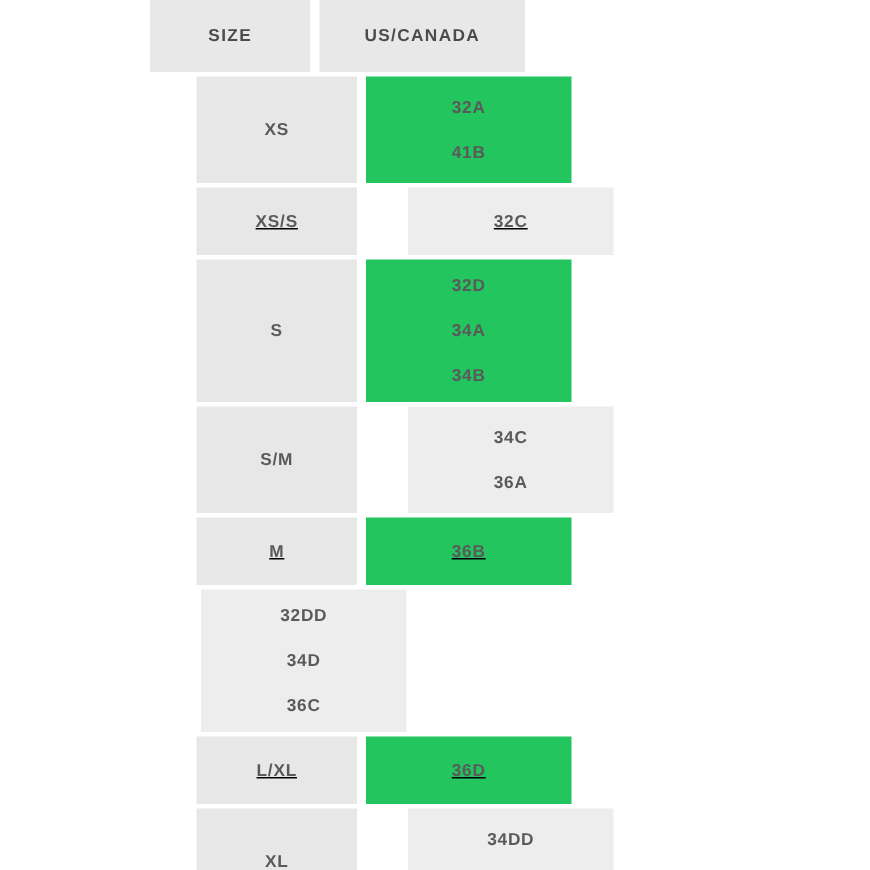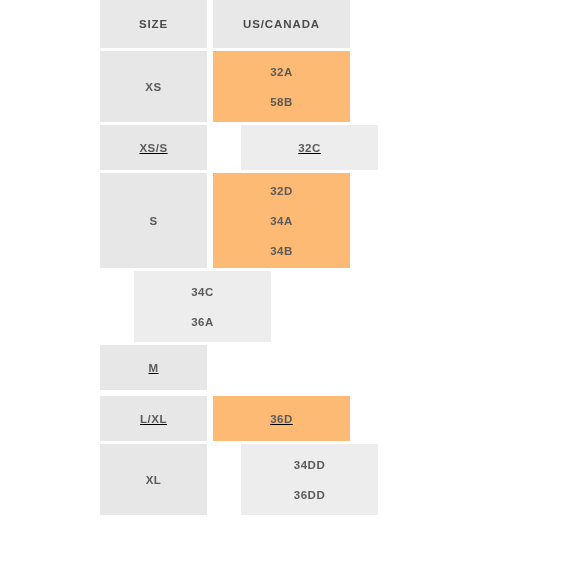--- a/index.html
+++ b/index.html
@@ -73,30 +73,31 @@
   .header-row .hcell-text {
     font-size: 11.5px;
     font-weight: bold;
     color: #4b4b4b;
     letter-spacing: 0.9px;
   }
 
   
   .body-row .cell-size {
     background: #e7e7e7;
+    margin-left: 31px;
   }
   .body-row .cell-size .size-text {
     font-size: 11.5px;
     font-weight: bold;
     color: #5a5a5a;
     letter-spacing: 0.5px;
   }
 
   .body-row.shade-light .cell-us {
-    background: #fdba74;
+    background: #22c55e;
   }
   .body-row.shade-dark .cell-us {
     background: #ededed;
     margin-left: 28px;
   }
 
   .us-value {
     font-size: 11.5px;
     font-weight: bold;
     color: #5a5a5a;
@@ -126,21 +127,21 @@
     </div>
 
     <div id="body-rows">
         <div class="trow body-row shade-light rh-2">
           <div class="cell-size">
             <span class="size-text">XS</span>
           </div>
           <div class="cell-gap"></div>
           <div class="cell-us">
             <span class="us-value">32A</span>
-            <span class="us-value">58B</span>
+            <span class="us-value">41B</span>
           </div>
         </div>
         <div class="trow body-row shade-dark rh-1">
           <div class="cell-size">
             <span class="size-text">XS/S</span>
           </div>
           <div class="cell-gap"></div>
           <div class="cell-us">
             <span class="us-value">32C</span>
           </div>
@@ -150,34 +151,45 @@
             <span class="size-text">S</span>
           </div>
           <div class="cell-gap"></div>
           <div class="cell-us">
             <span class="us-value">32D</span>
             <span class="us-value">34A</span>
             <span class="us-value">34B</span>
           </div>
         </div>
         <div class="trow body-row shade-dark rh-2">
+          <div class="cell-size">
+            <span class="size-text">S/M</span>
+          </div>
           <div class="cell-gap"></div>
           <div class="cell-us">
             <span class="us-value">34C</span>
             <span class="us-value">36A</span>
           </div>
         </div>
         <div class="trow body-row shade-light rh-1">
           <div class="cell-size">
             <span class="size-text">M</span>
           </div>
           <div class="cell-gap"></div>
+          <div class="cell-us">
+            <span class="us-value">36B</span>
+          </div>
         </div>
         <div class="trow body-row shade-dark rh-3">
           <div class="cell-gap"></div>
+          <div class="cell-us">
+            <span class="us-value">32DD</span>
+            <span class="us-value">34D</span>
+            <span class="us-value">36C</span>
+          </div>
         </div>
         <div class="trow body-row shade-light rh-1">
           <div class="cell-size">
             <span class="size-text">L/XL</span>
           </div>
           <div class="cell-gap"></div>
           <div class="cell-us">
             <span class="us-value">36D</span>
           </div>
         </div>

